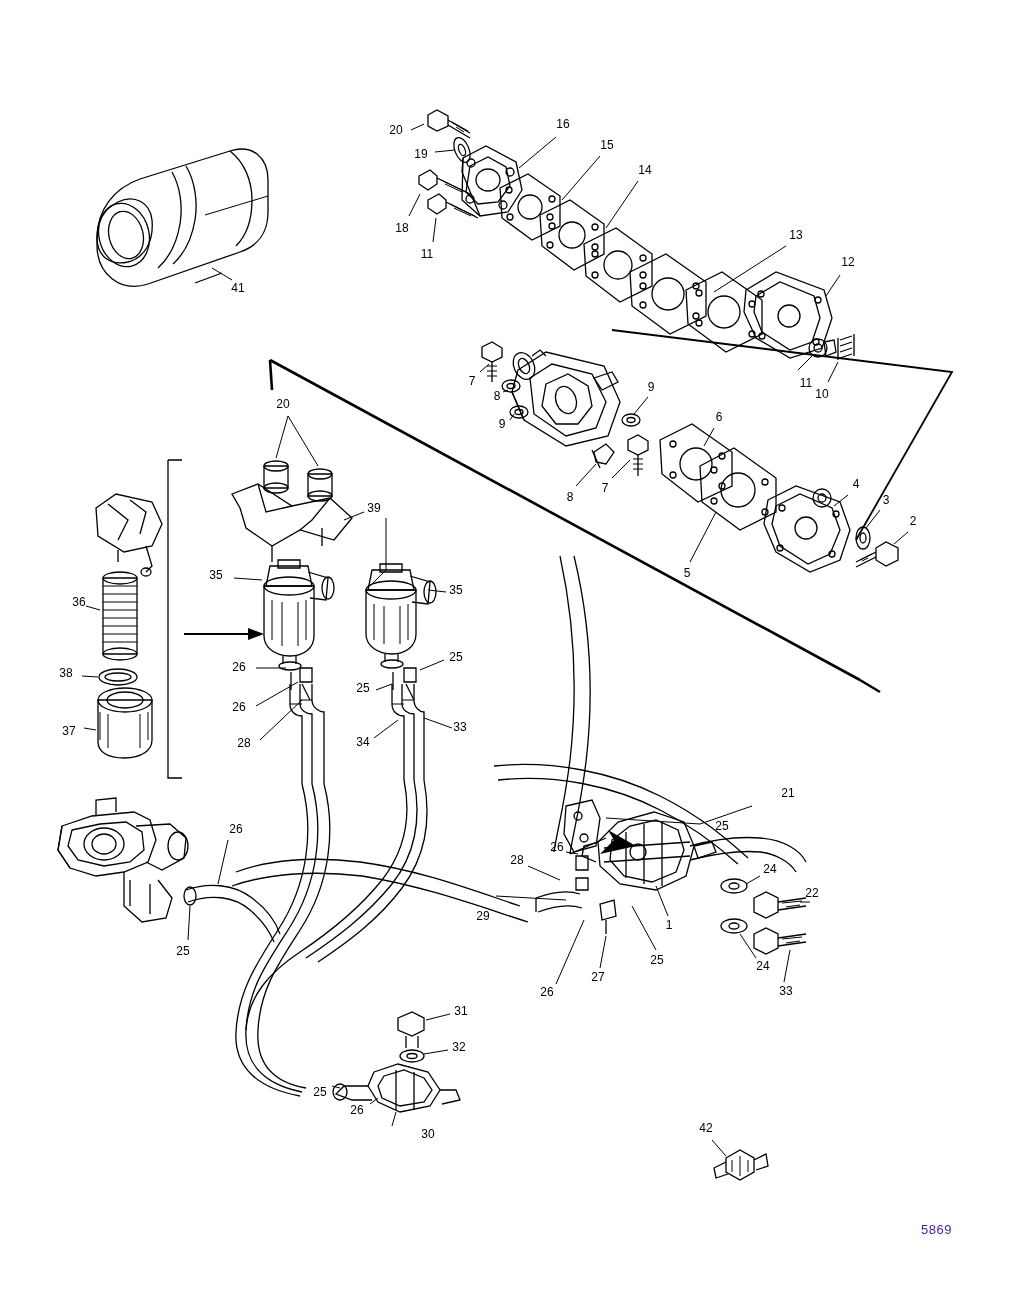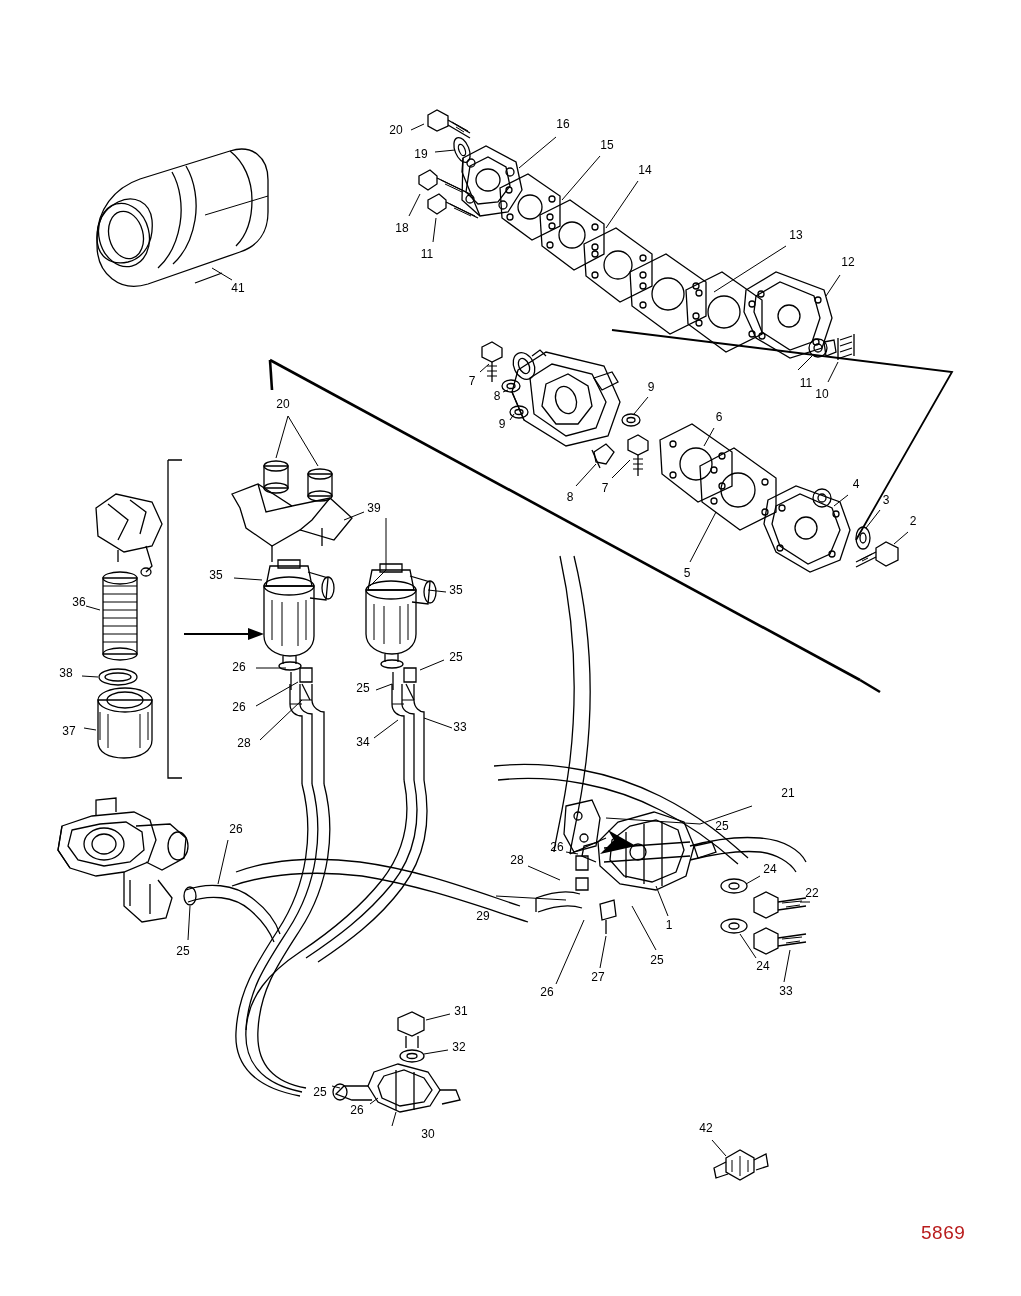--- a/index.html
+++ b/index.html
@@ -30,22 +30,22 @@
     font-size: 12px;
     font-weight: normal;
     color: #000000;
     line-height: 1;
     white-space: nowrap;
     transform: translate(-50%, -50%);
   }
   .figure-number {
     position: absolute;
     font-family: "Liberation Sans", sans-serif;
-    font-size: 19px;
-    color: #b91c1c;
+    font-size: 13px;
+    color: #4c1d95;
     letter-spacing: 0.5px;
   }
   svg .ln {
     stroke: #000000;
     fill: none;
     stroke-width: 1.3;
   }
   svg .ln-thin {
     stroke: #000000;
     fill: none;

